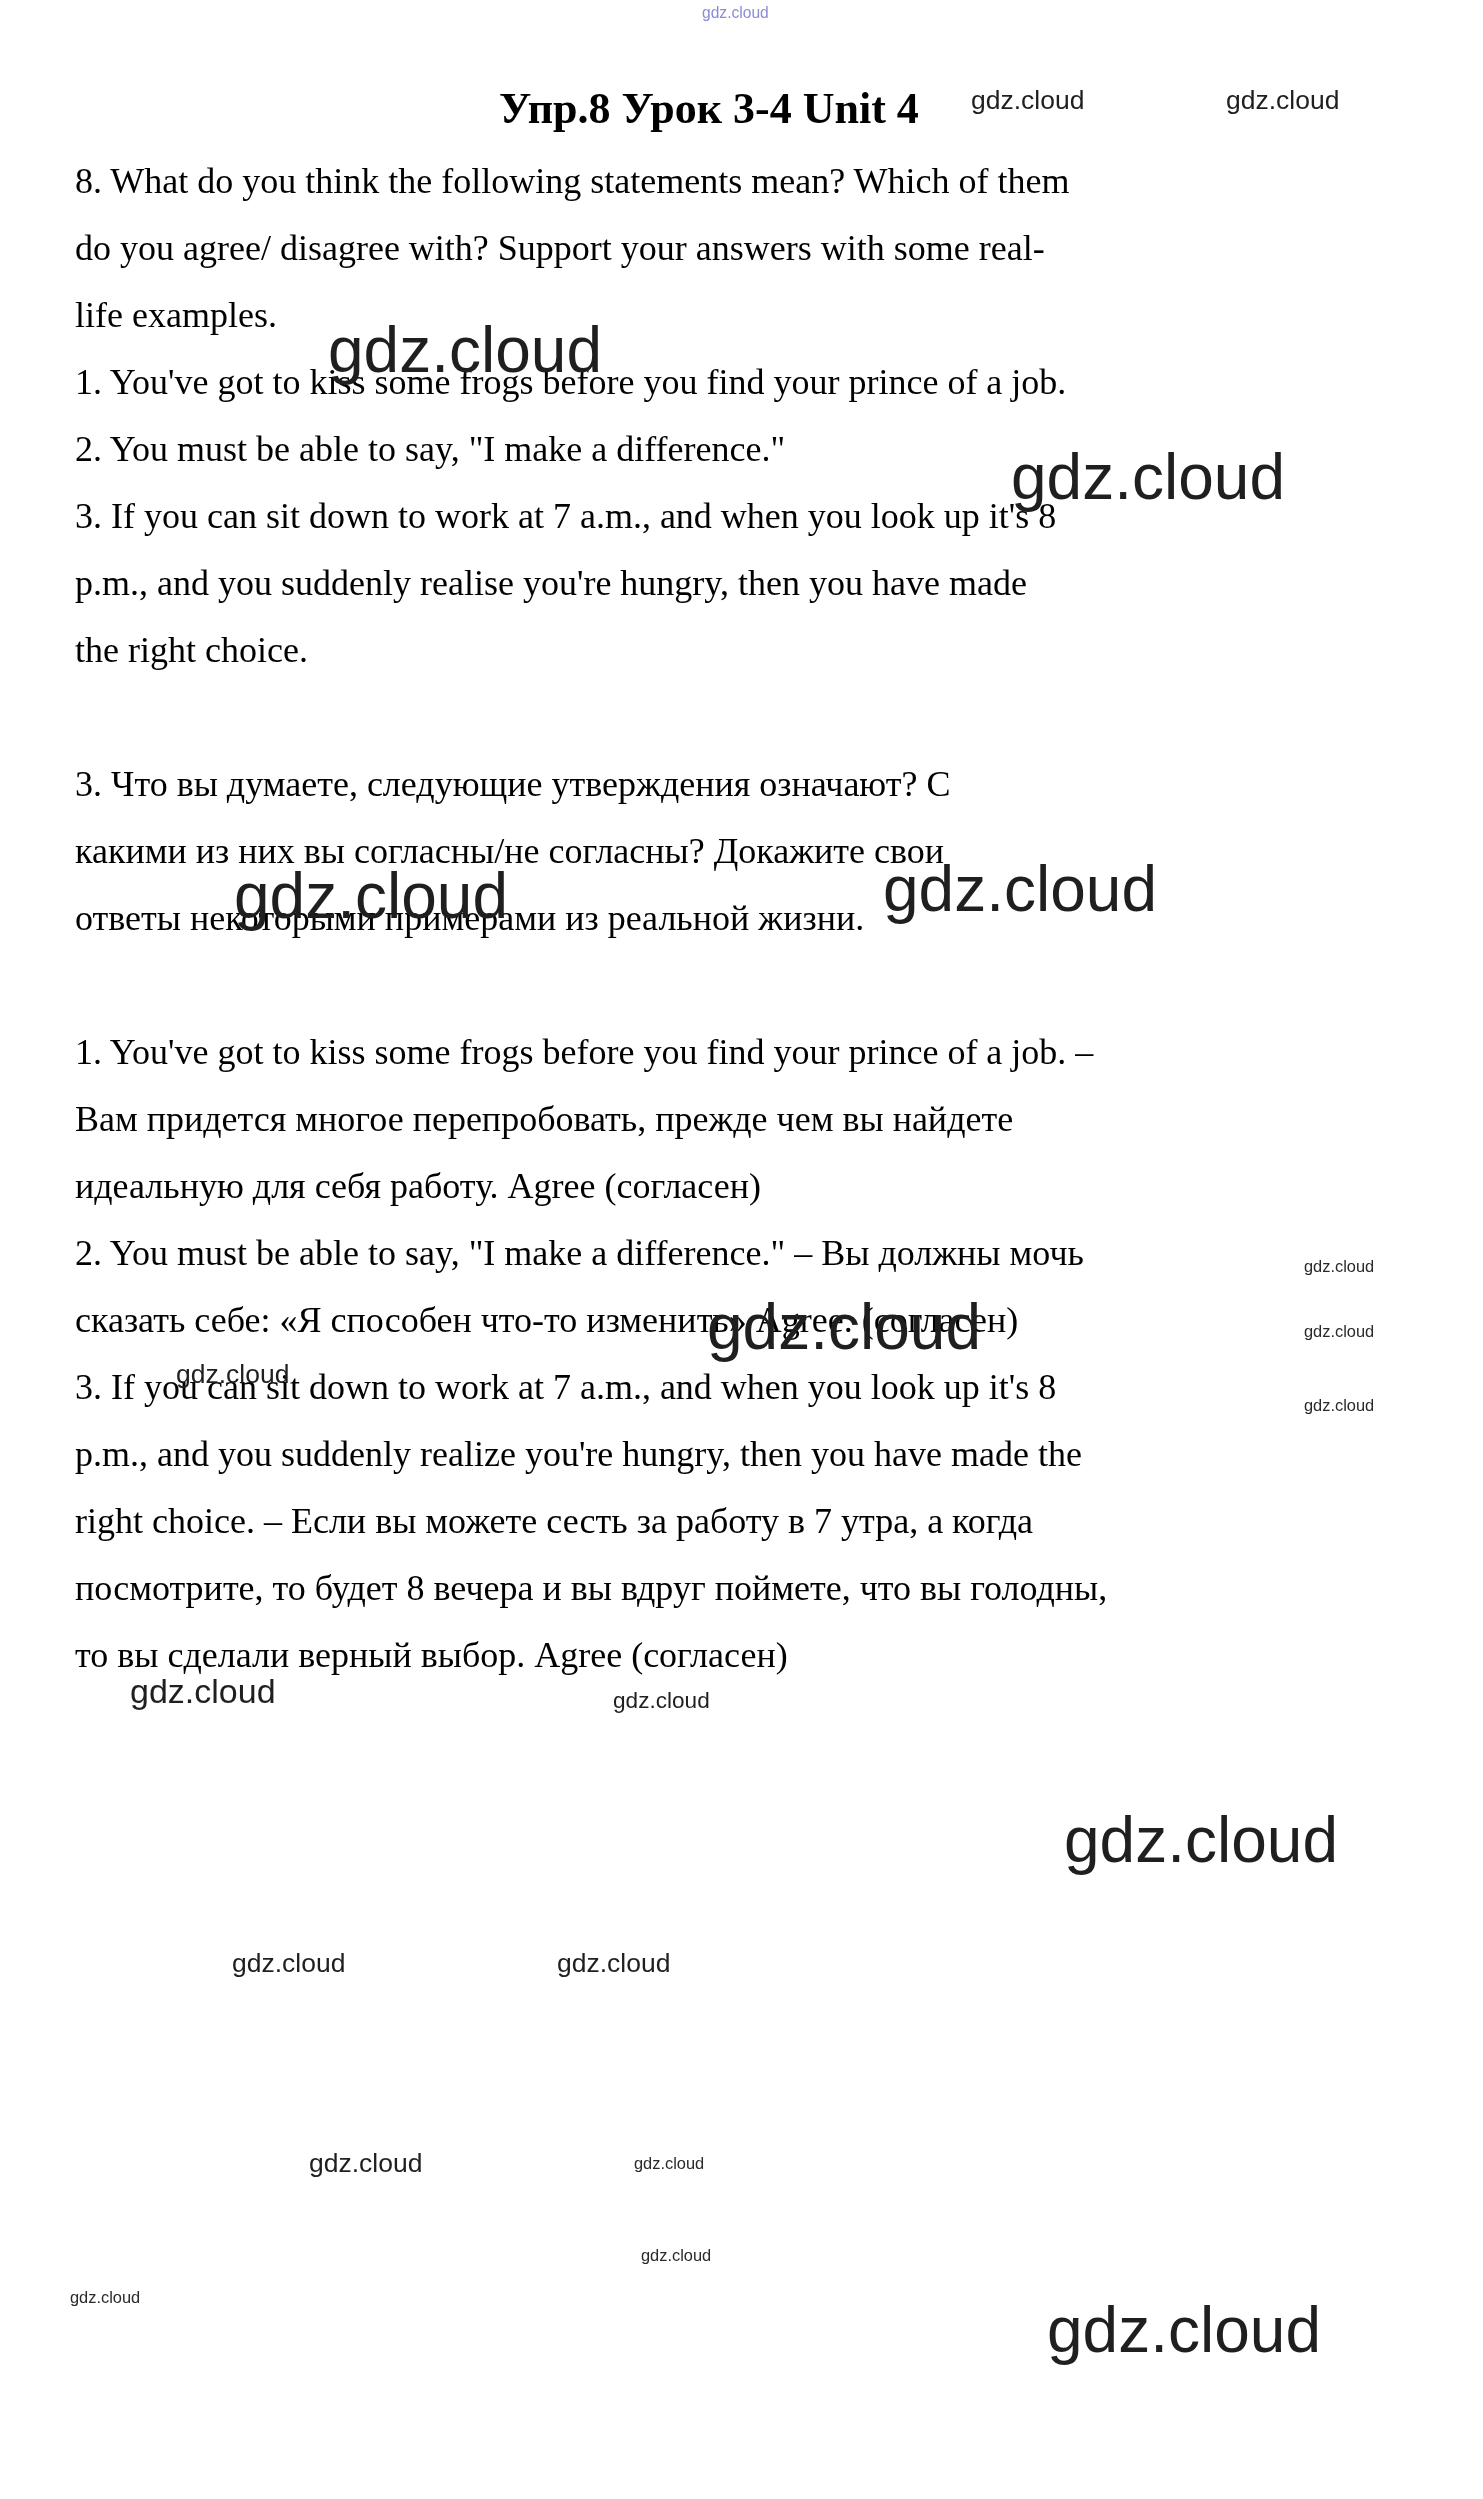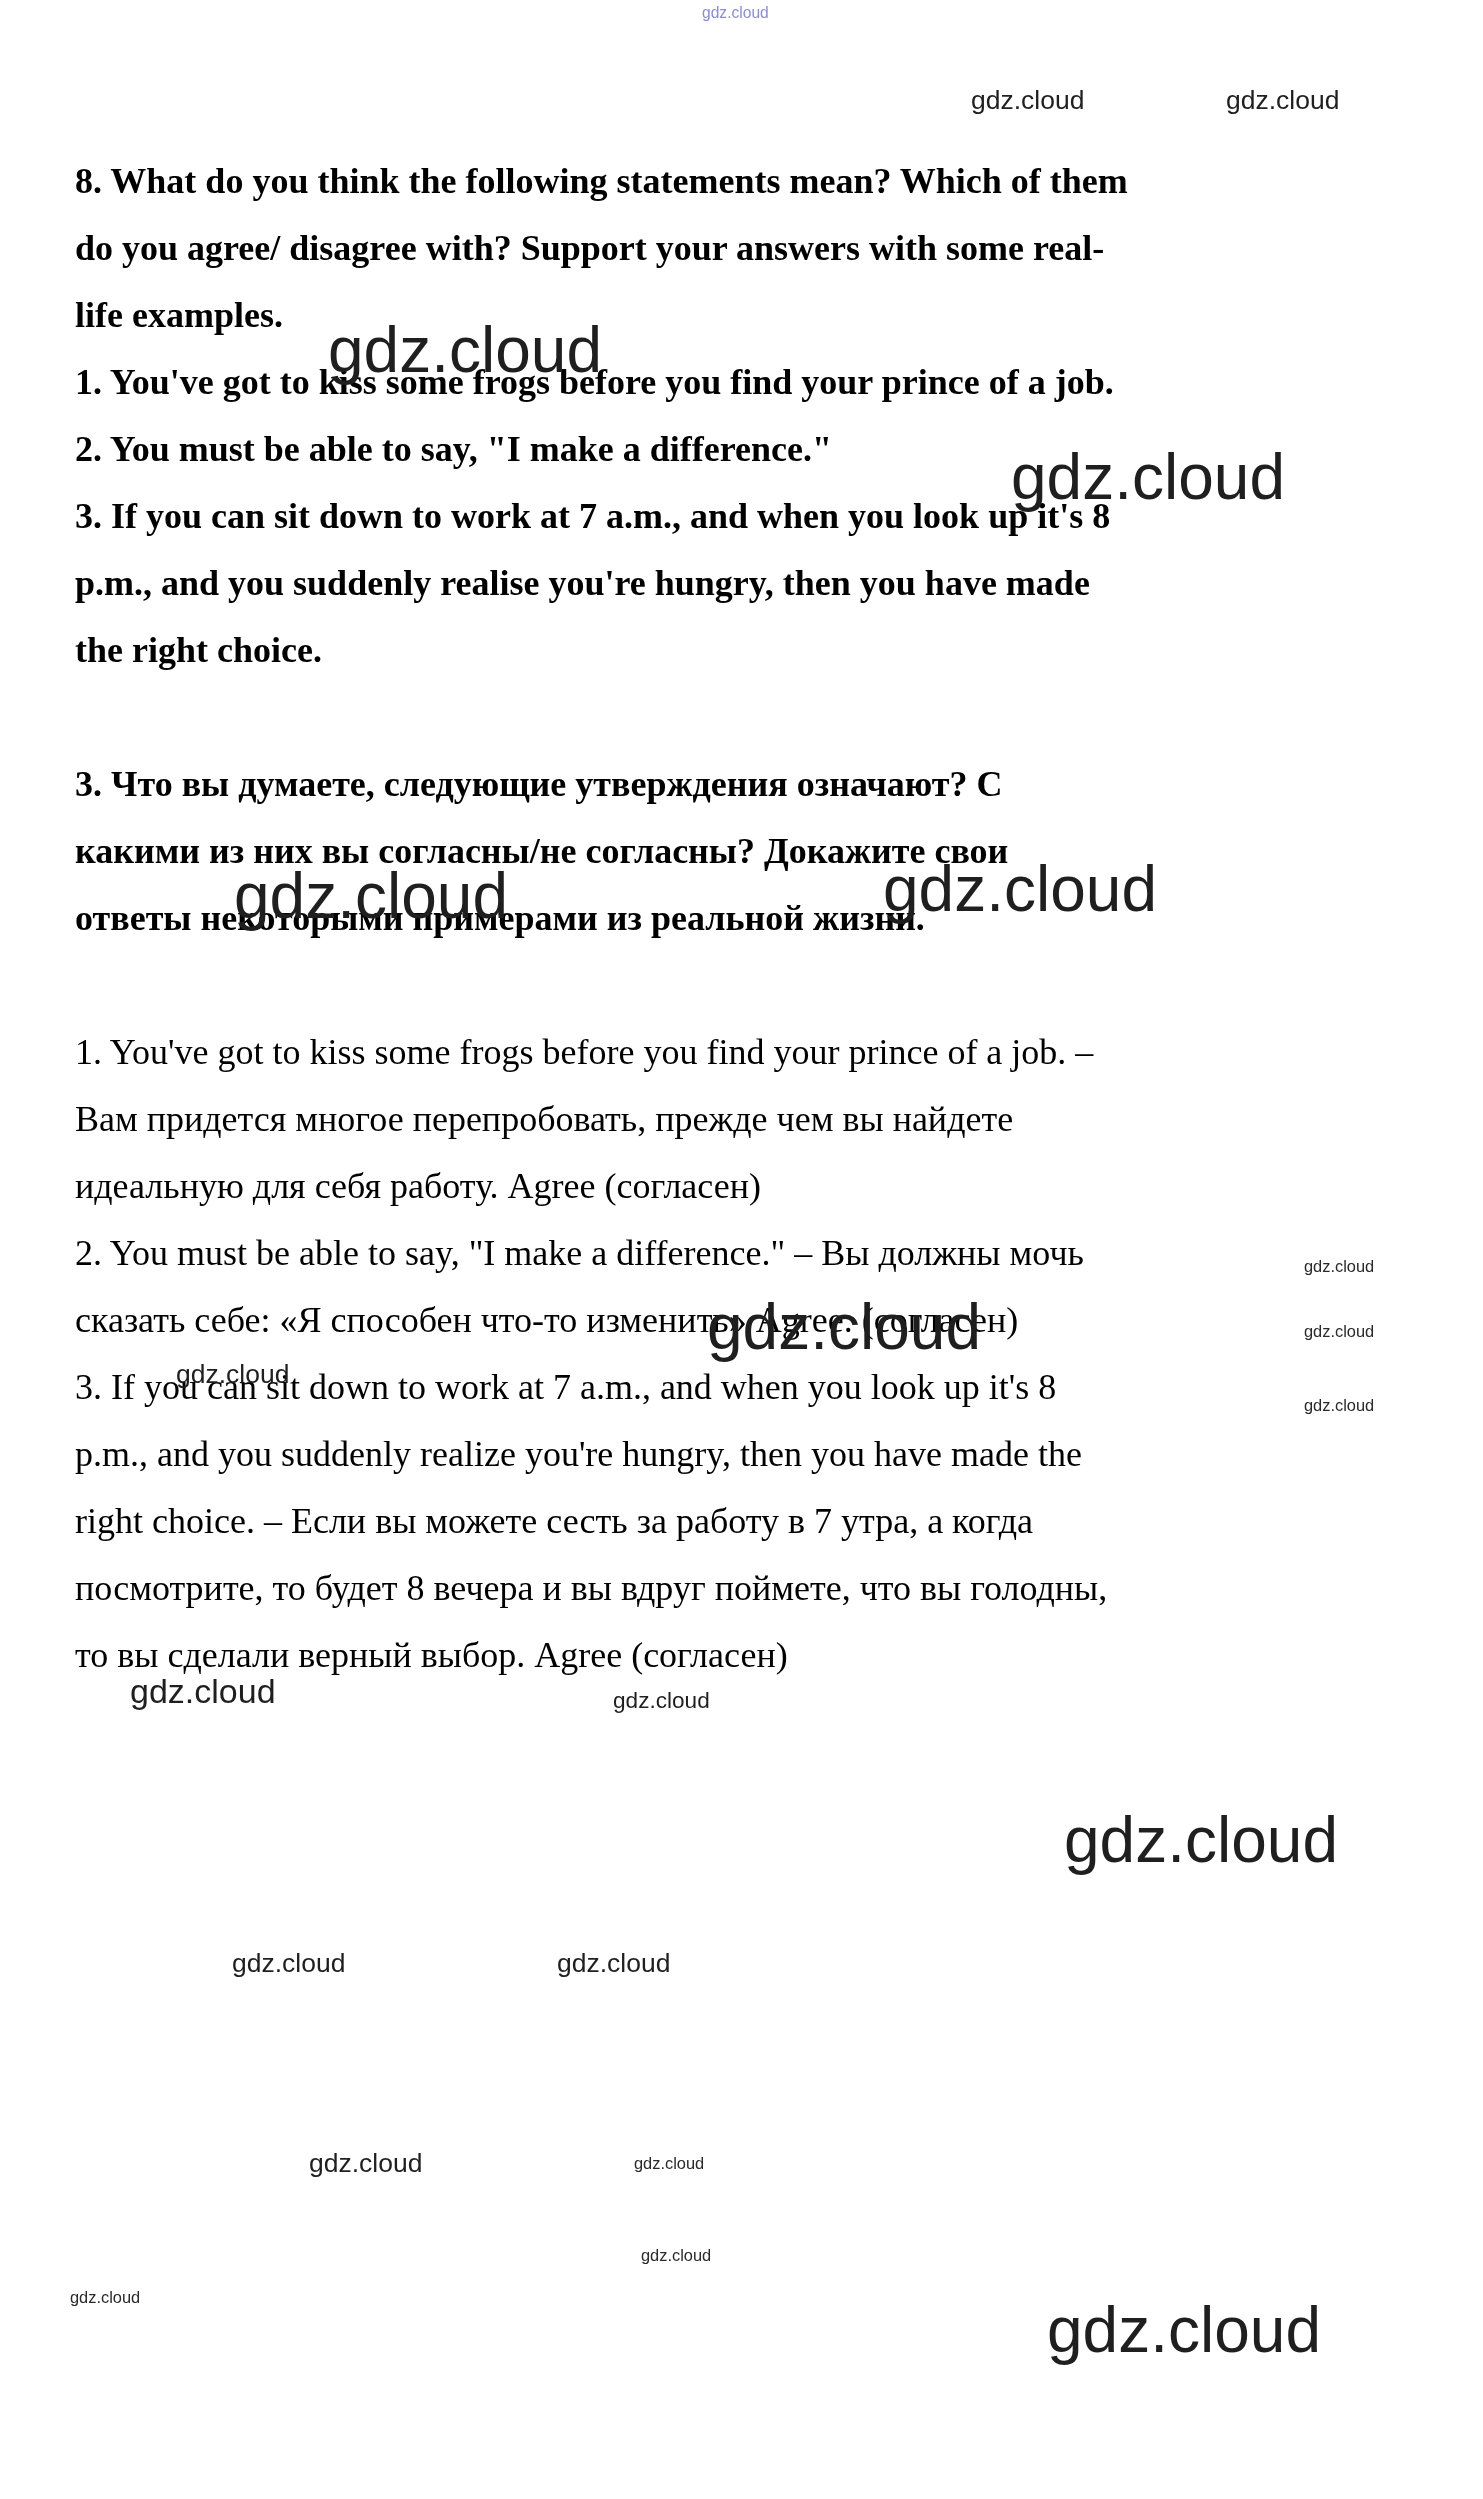--- a/index.html
+++ b/index.html
@@ -26,41 +26,42 @@
     left: 75px;
     top: 148px;
     width: 1339px;
     font-size: 36px;
     line-height: 67px;
   }
   .block {
     margin: 0;
     white-space: pre-line;
   }
-  .bold { font-weight: bold; }
+  .bold { font-weight: normal; }
   .spacer { height: 67px; }
   .wm {
     position: absolute;
     font-family: Liberation Sans, sans-serif;
     color: #1f1f1f;
     white-space: nowrap;
     line-height: 1;
   }
   .wm-xl { font-size: 64px; }
   .wm-md { font-size: 34px; }
   .wm-sm { font-size: 26.5px; }
   .wm-ss { font-size: 22.6px; }
   .wm-xs { font-size: 16.4px; color: #2a2a2a; }
   .wm-top { font-size: 15.6px; color: #8b8bd6; }
 </style>
 </head>
 <body>
 
 <div class="page">
 
+  <div class="doc-title">Упр.8 Урок 3-4 Unit 4</div>
 
   <div class="content">
     <p class="block bold">8. What do you think the following statements mean? Which of them
 do you agree/ disagree with? Support your answers with some real-
 life examples.</p>
     <p class="block bold">1. You've got to kiss some frogs before you find your prince of a job.</p>
     <p class="block bold">2. You must be able to say, "I make a difference."</p>
     <p class="block bold">3. If you can sit down to work at 7 a.m., and when you look up it's 8
 p.m., and you suddenly realise you're hungry, then you have made
 the right choice.</p>

